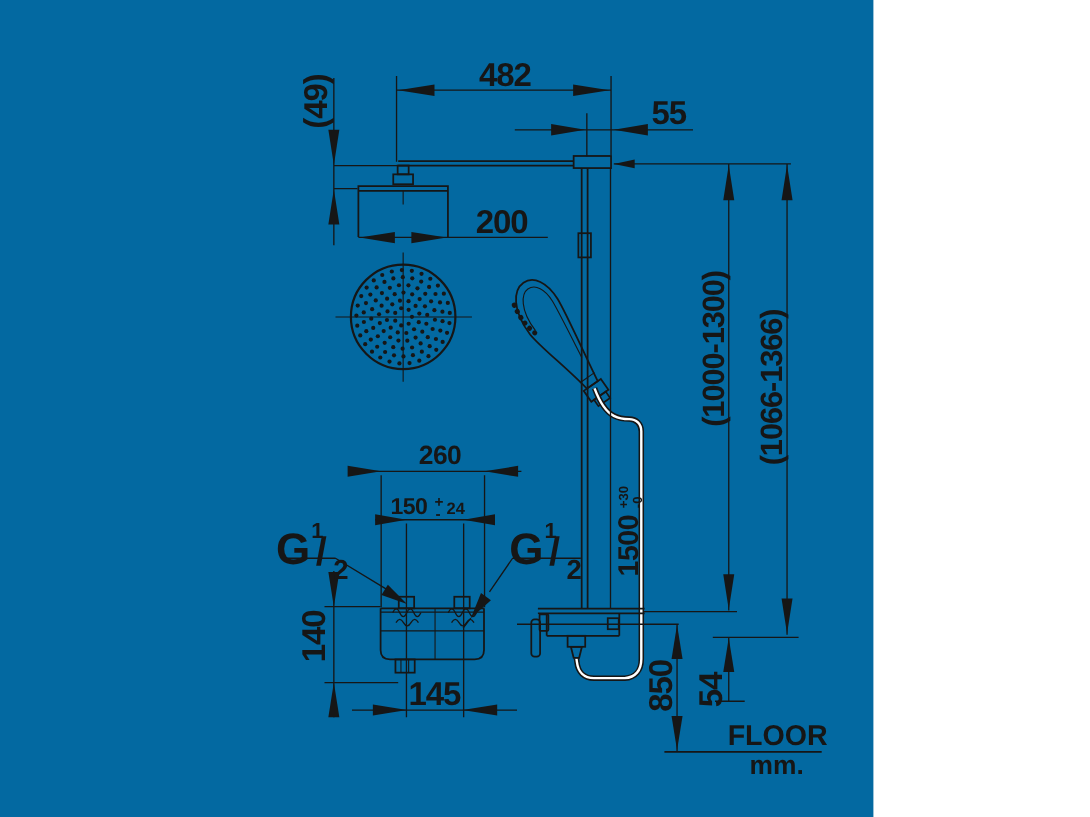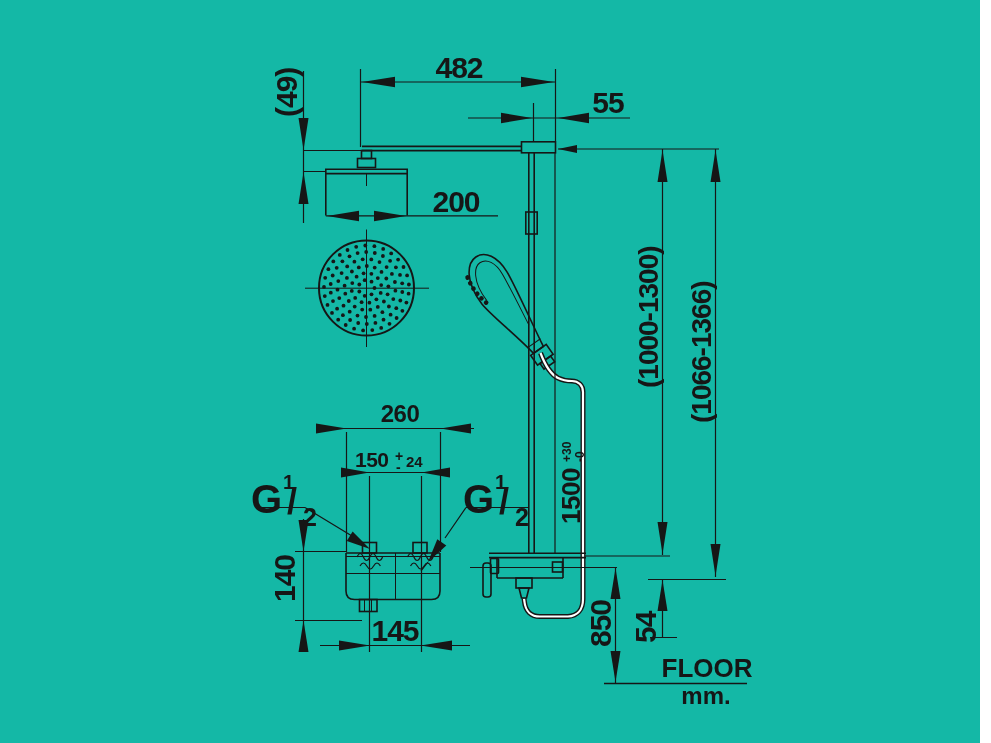--- a/index.html
+++ b/index.html
@@ -1,16 +1,16 @@
 <!DOCTYPE html>
 <html><head>
 <meta charset="utf-8">
 <style>
   html,body{margin:0;padding:0;background:#ffffff;}
-  .canvas{position:relative;width:980px;height:743px;background:#14b8a6;overflow:hidden;}
+  .canvas{position:relative;width:794px;height:743px;background:#0369a1;overflow:hidden;}
   svg{position:absolute;left:0;top:0;}
   svg text{font-family:"Liberation Sans", sans-serif;font-weight:bold;fill:#161616;}
   .ink{stroke:#161616;fill:none;}
   .w2{stroke-width:2;}
   .w16{stroke-width:1.6;}
   .w12{stroke-width:1.2;}
   .w1{stroke-width:1;}
   .fill{fill:#161616;stroke:none;}
   .hose-outer{stroke:#161616;stroke-width:5;fill:none;}
   .hose-inner{stroke:#ffffff;stroke-width:2.2;fill:none;}

